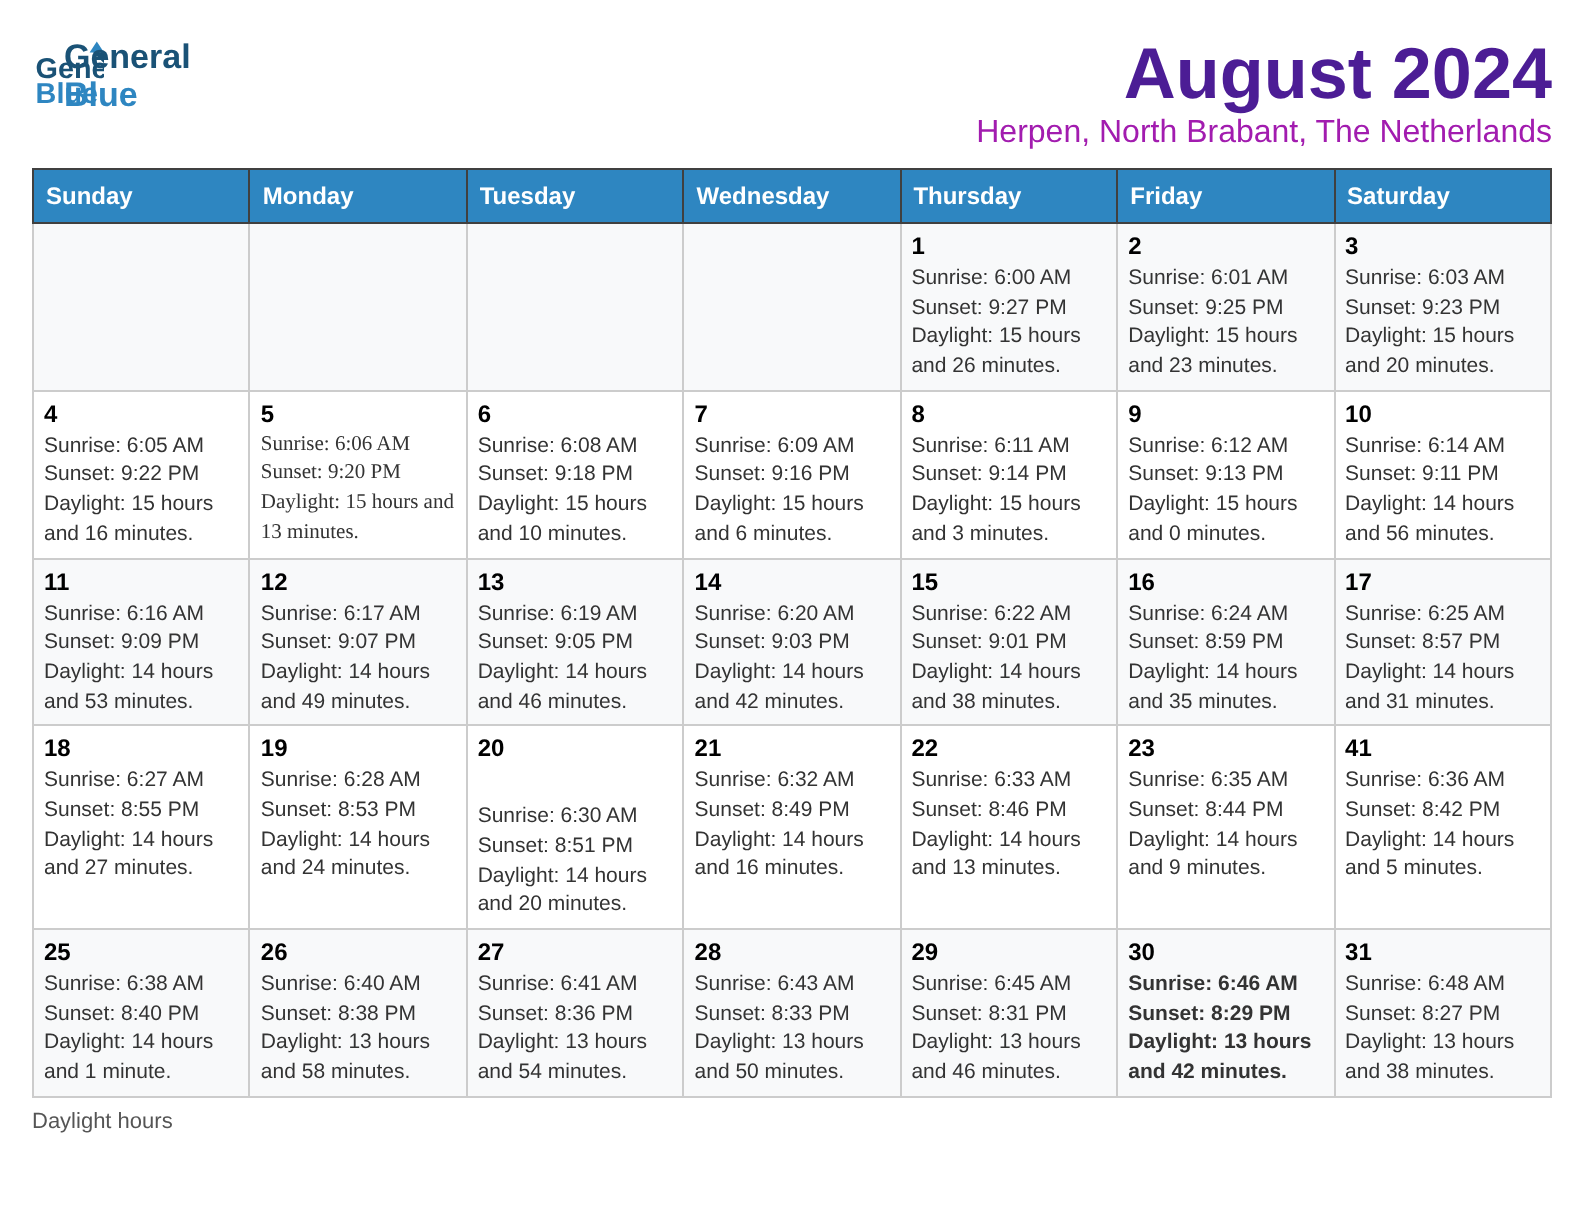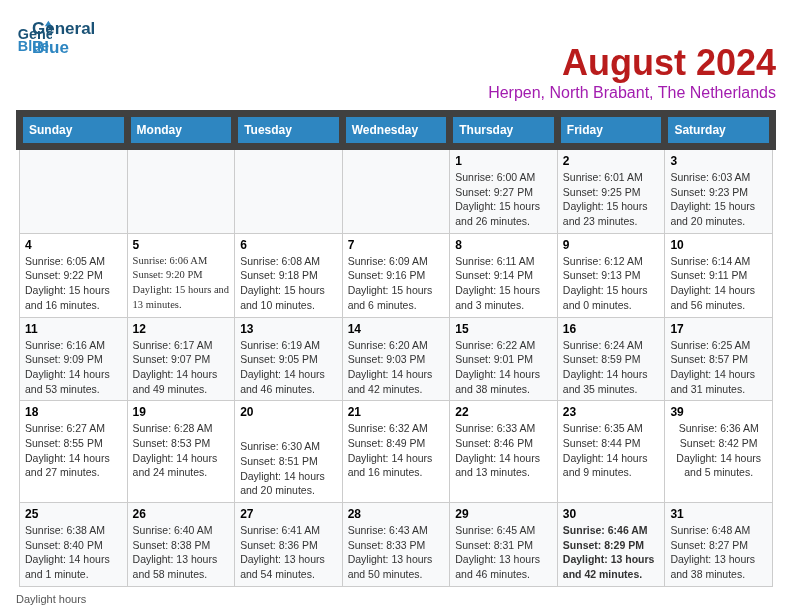--- a/index.html
+++ b/index.html
@@ -24,40 +24,39 @@
     .logo-icon {
       width: 36px;
       height: 36px;
     }
     .title-block {
       text-align: right;
     }
     .month-year {
       font-size: 36px;
       font-weight: bold;
-      color: #b91c1c;
-      margin-top: 26px;
+      color: #4c1d95;
     }
     .location {
       font-size: 16px;
       color: #a21caf;
     }
     table {
       width: 100%;
       border-collapse: collapse;
       font-size: 11px;
     }
     thead tr th {
       background-color: #2e86c1;
       color: #fff;
       text-align: left;
       padding: 6px 6px;
       font-size: 12px;
       font-weight: bold;
-      border: 7px solid #404040;
+      border: 1px solid #404040;
     }
     tbody tr td {
       border: 1px solid #ccc;
       vertical-align: top;
       padding: 4px 5px;
       width: calc(100% / 7);
       min-height: 80px;
       background: #fff;
     }
     tbody tr:nth-child(odd) td {
@@ -258,22 +257,22 @@
 Sunset: 8:46 PM
 Daylight: 14 hours and 13 minutes.</div>
         </td>
         <td>
           <div class="day-num">23</div>
           <div class="day-info" style="white-space: pre-line;">Sunrise: 6:35 AM
 Sunset: 8:44 PM
 Daylight: 14 hours and 9 minutes.</div>
         </td>
         <td>
-          <div class="day-num">39</div>
-          <div class="day-info" style="white-space: pre-line; text-align: center;">Sunrise: 6:36 AM
+          <div class="day-num">41</div>
+          <div class="day-info" style="white-space: pre-line;">Sunrise: 6:36 AM
 Sunset: 8:42 PM
 Daylight: 14 hours and 5 minutes.</div>
         </td>
       </tr>
       <tr>
         <td>
           <div class="day-num">25</div>
           <div class="day-info" style="white-space: pre-line;">Sunrise: 6:38 AM
 Sunset: 8:40 PM
 Daylight: 14 hours and 1 minute.</div>

